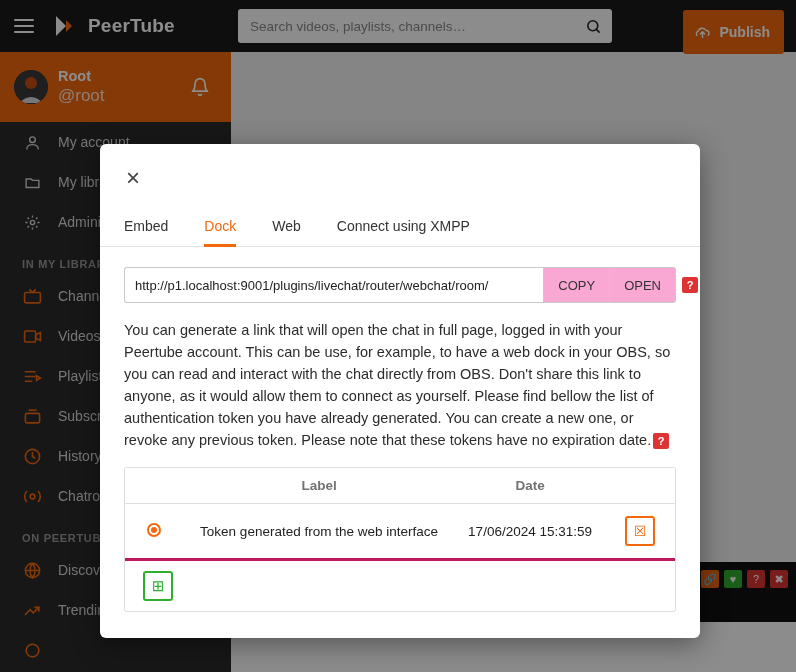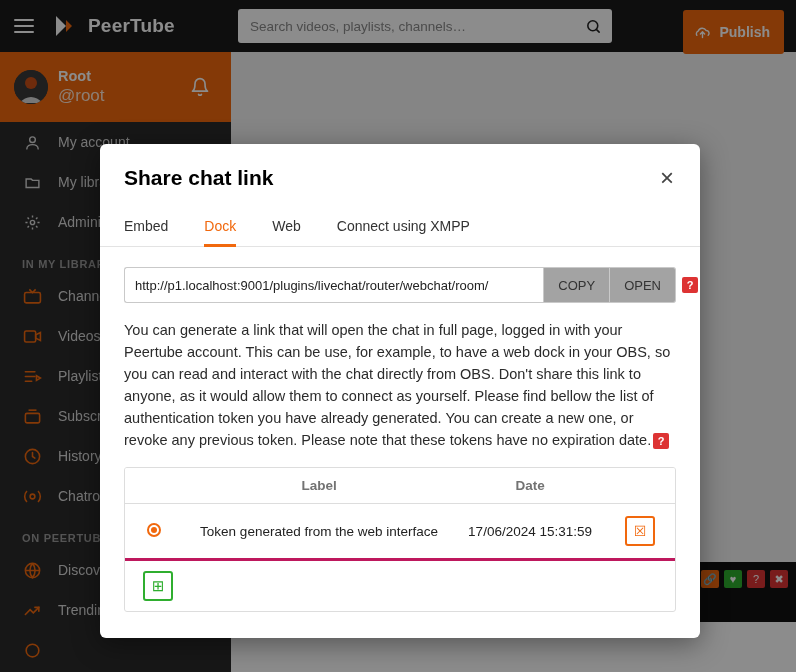--- a/index.html
+++ b/index.html
@@ -196,21 +196,21 @@
     flex: 1; height: 36px;
     border: 1px solid #c9c9c9; border-right: 0;
     border-radius: 3px 0 0 3px;
     padding: 0 10px; font-size: 13px; color: #222;
     outline: none;
     font-family: "Liberation Sans", sans-serif;
     min-width: 0;
   }
   .url-btn {
     height: 36px; padding: 0 14px;
-    background: #a3a3a3; border: 1px solid #c9c9c9;
+    background: #f9a8d4; border: 1px solid #c9c9c9;
     font-size: 13px; color: #333; cursor: pointer;
     font-family: "Liberation Sans", sans-serif;
   }
   .url-btn + .url-btn { border-left: 0; }
   .url-btn.last { border-radius: 0 3px 3px 0; }
   .help-badge {
     width: 16px; height: 16px; border-radius: 2px;
     background: #d33; color: #fff;
     font-size: 11px; font-weight: bold;
     display: inline-flex; align-items: center; justify-content: center;
@@ -467,21 +467,20 @@
           </svg>
       </span>
       <span>Publish</span>
     </button>
   </div>
 
   <div class="backdrop"></div>
 
   <div class="modal">
     <div class="modal-head">
-      <div class="modal-title">Share chat link</div>
       <button class="modal-close">×</button>
     </div>
 
     <div class="tabs">
       <div class="tab">Embed</div>
       <div class="tab active">Dock</div>
       <div class="tab">Web</div>
       <div class="tab">Connect using XMPP</div>
     </div>
 

